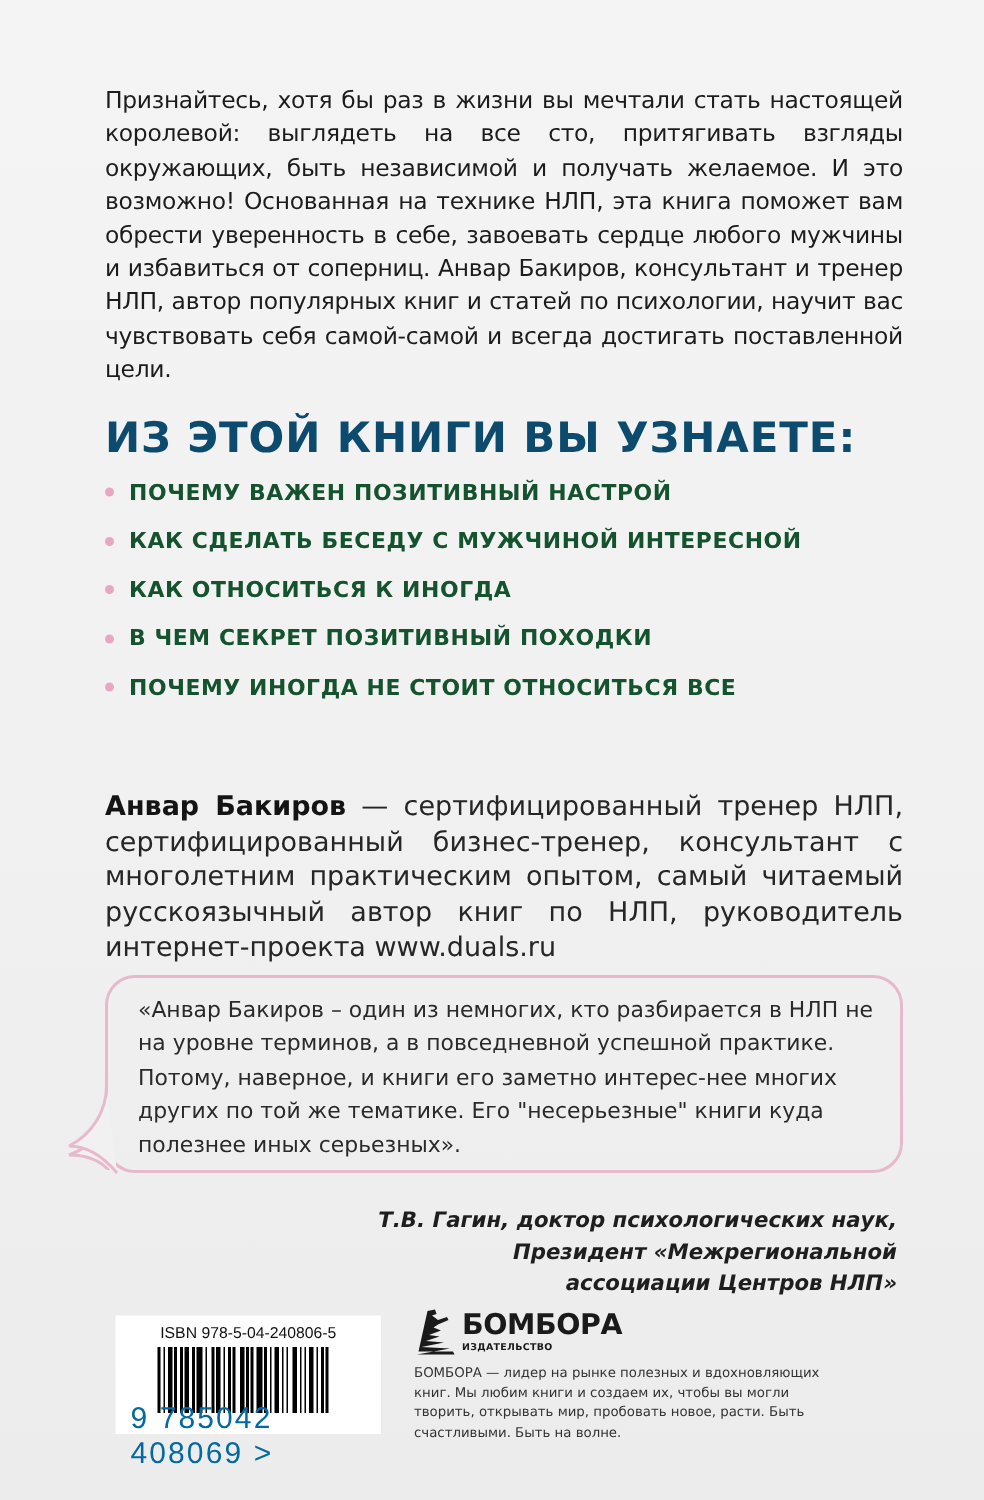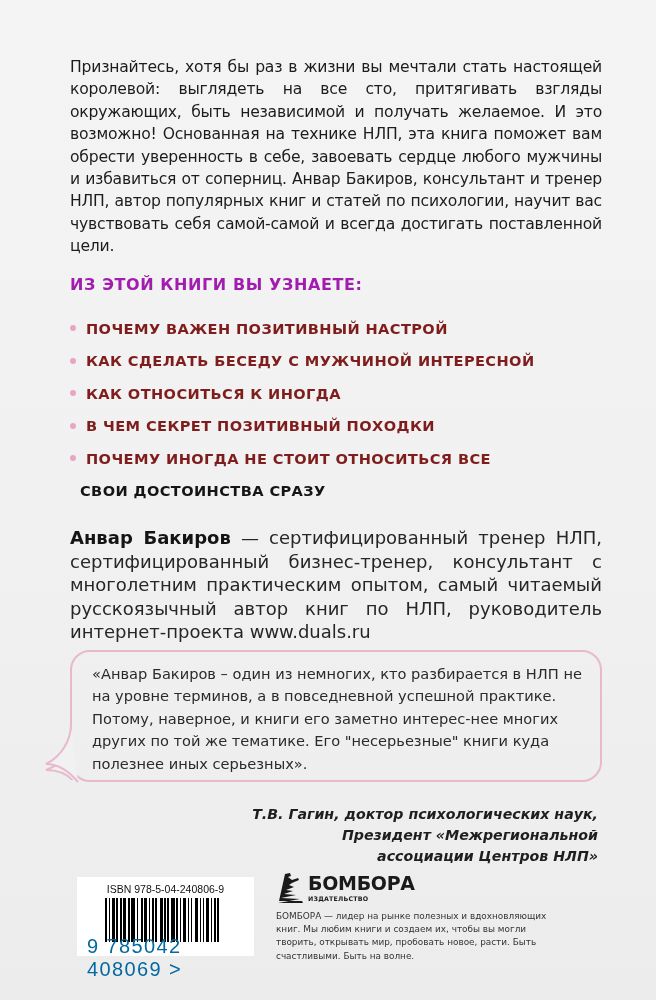--- a/index.html
+++ b/index.html
@@ -10,26 +10,26 @@
     color:#1e1e1e;
     position:relative;
   }
   .intro {
     position:absolute; left:70px; top:56px; width:532px;
     font-size:15.6px; line-height:22.4px; text-align:justify;
     letter-spacing:-0.2px; color:#1c1c1c;
   }
   .learn-heading {
     position:absolute; left:70px; top:275px;
-    font-size:16px; font-weight:bold; color:#a21caf; letter-spacing:0.6px;
+    font-size:28px; font-weight:bold; color:#0c4a6e; letter-spacing:0.6px;
   }
   .bullets { position:absolute; left:70px; top:312px; width:560px; }
   .bullet-row {
     display:flex; align-items:center; height:32.5px;
-    font-size:14.6px; font-weight:bold; color:#7f1d1d; letter-spacing:0.4px;
+    font-size:14.6px; font-weight:bold; color:#14532d; letter-spacing:0.4px;
   }
   .bullet-dot {
     width:6px; height:6px; border-radius:50%; background:#eaa5c4;
     margin-right:10px; flex:0 0 auto;
   }
   .bullet-cont { padding-left:10px; font-size:14.6px; font-weight:bold; color:#151515; letter-spacing:0.4px; height:32.5px; display:flex; align-items:center; }
   .bio {
     position:absolute; left:70px; top:526px; width:532px;
     font-size:18px; line-height:23.5px; text-align:justify; color:#262626;
   }
@@ -86,42 +86,41 @@
     <span>КАК ОТНОСИТЬСЯ К ИНОГДА</span>
   </div>
   <div class="bullet-row">
     <span class="bullet-dot"></span>
     <span>В ЧЕМ СЕКРЕТ ПОЗИТИВНЫЙ ПОХОДКИ</span>
   </div>
   <div class="bullet-row">
     <span class="bullet-dot"></span>
     <span>ПОЧЕМУ ИНОГДА НЕ СТОИТ ОТНОСИТЬСЯ ВСЕ</span>
   </div>
-  <div class="bullet-cont">СВОИ ДОСТОИНСТВА СРАЗУ</div>
 </div>
 
 <p class="bio" style="margin:0;"><b>Анвар Бакиров</b><span> — сертифицированный тренер НЛП, сертифицированный бизнес-тренер, консультант с многолетним практическим опытом, самый читаемый русскоязычный автор книг по НЛП, руководитель интернет-проекта www.duals.ru</span></p>
 
 <svg class="bubble-tail" viewBox="0 0 40 40">
   <path d="M28 2 C26 14 18 24 2 30 C14 30 24 34 30 42" fill="#f1f1f1" stroke="#e8b9cd" stroke-width="2"></path>
 </svg>
 <div class="bubble"></div>
 <svg style="position:absolute;left:44px;top:720px;width:40px;height:70px;" viewBox="0 0 40 70">
   <path d="M27 4 C27 20 18 36 2 44 C14 44 24 50 34 62" fill="#f1f1f1" stroke="#e8b9cd" stroke-width="2"></path>
 </svg>
 <p class="quote" style="margin:0;">«Анвар Бакиров –  один из немногих, кто разбирается в НЛП не на уровне терминов, а в повседневной успешной практике. Потому, наверное, и книги его заметно интерес-нее многих других по той же тематике. Его "несерьезные" книги куда полезнее иных серьезных».</p>
 
 <div class="attribution">
   <div>Т.В. Гагин, доктор психологических наук,</div>
   <div>Президент «Межрегиональной</div>
   <div>ассоциации Центров НЛП»</div>
 </div>
 
 <div class="barcode-box">
-  <div class="isbn-text">ISBN 978-5-04-240806-9</div>
+  <div class="isbn-text">ISBN 978-5-04-240806-5</div>
   <div class="bars">
     <span style="width:1.5px;margin-right:2px"></span>
       <span style="width:1.5px;margin-right:1.5px"></span>
     <span style="width:3px;margin-right:1.5px"></span>
       <span style="width:1.5px;margin-right:2.5px"></span>
     <span style="width:1.5px;margin-right:1.5px"></span>
       <span style="width:3px;margin-right:2px"></span>
     <span style="width:1.5px;margin-right:1.5px"></span>
       <span style="width:4px;margin-right:1.5px"></span>
     <span style="width:1.5px;margin-right:3px"></span>

